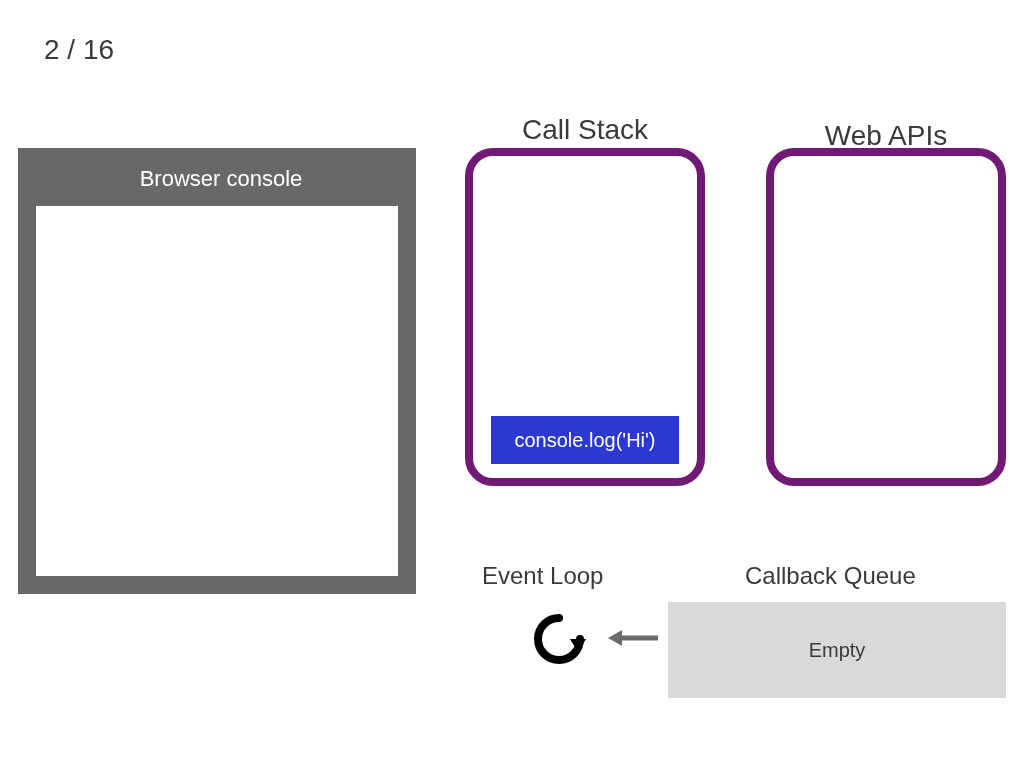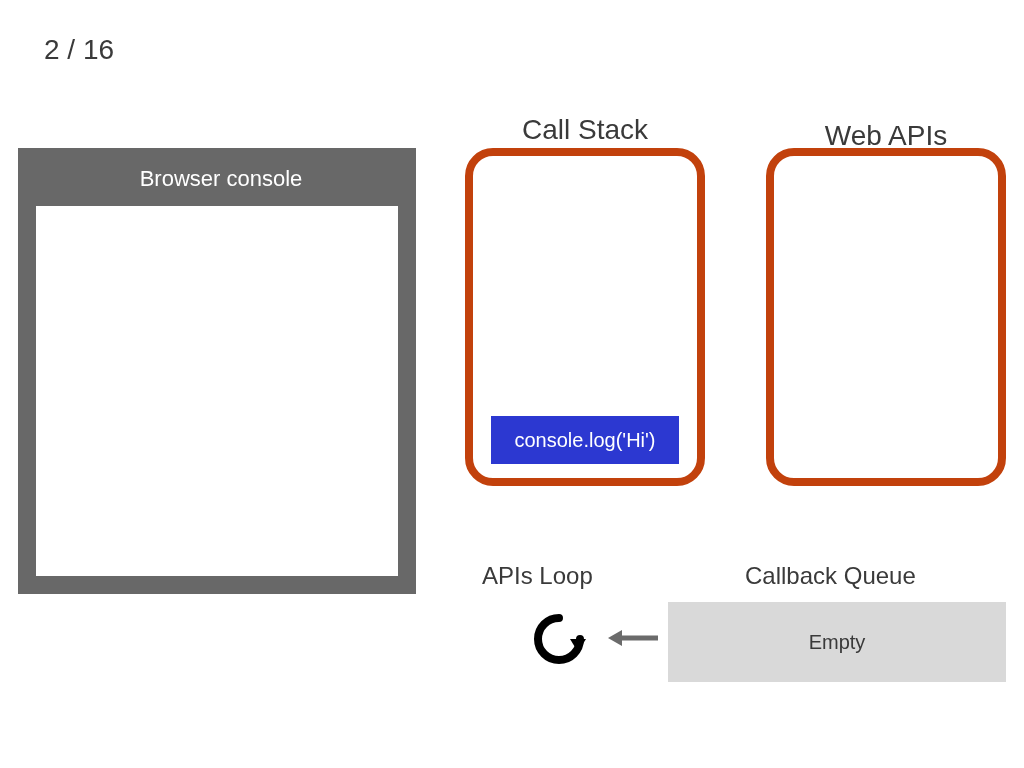--- a/index.html
+++ b/index.html
@@ -57,21 +57,21 @@
   }
   .heading-callstack { top: 96px; left: 465px; width: 240px; margin-top: 18px; }
   .heading-webapis   { top: 96px; left: 766px; width: 240px; margin-top: 24px; }
   .heading-eventloop { top: 562px; left: 482px; font-size: 24px; }
   .heading-callbackq { top: 562px; left: 745px; font-size: 24px; }
 
   .stack-box, .apis-box {
     position: absolute;
     width: 240px;
     height: 338px;
-    border: 8px solid #c2410c;
+    border: 8px solid #701a75;
     border-radius: 28px;
     background: #ffffff;
   }
   .stack-box { top: 148px; left: 465px; }
   .apis-box  { top: 148px; left: 766px; }
 
   .stack-item {
     position: absolute;
     left: 18px;
     right: 18px;
@@ -84,21 +84,21 @@
     justify-content: center;
     font-size: 20px;
   }
 
   
   .callback-queue {
     position: absolute;
     top: 602px;
     left: 668px;
     width: 338px;
-    height: 80px;
+    height: 96px;
     background: #d9d9d9;
     display: flex;
     align-items: center;
     justify-content: center;
     font-size: 20px;
     color: #3a3a3a;
   }
 
   
   .event-loop-icon {
@@ -123,21 +123,21 @@
 
 <div class="page-counter">2 / 16</div>
 
 <div class="browser-console">
   <div class="title">Browser console</div>
   <div class="inner"></div>
 </div>
 
 <div class="section-heading heading-callstack">Call Stack</div>
 <div class="section-heading heading-webapis">Web APIs</div>
-<div class="section-heading heading-eventloop">APIs Loop</div>
+<div class="section-heading heading-eventloop">Event Loop</div>
 <div class="section-heading heading-callbackq">Callback Queue</div>
 
 <div class="stack-box">
   <div class="stack-item">console.log('Hi')</div>
 </div>
 
 <div class="apis-box"></div>
 
 <div class="event-loop-icon">
   <svg viewBox="0 0 54 54" width="54" height="54">

